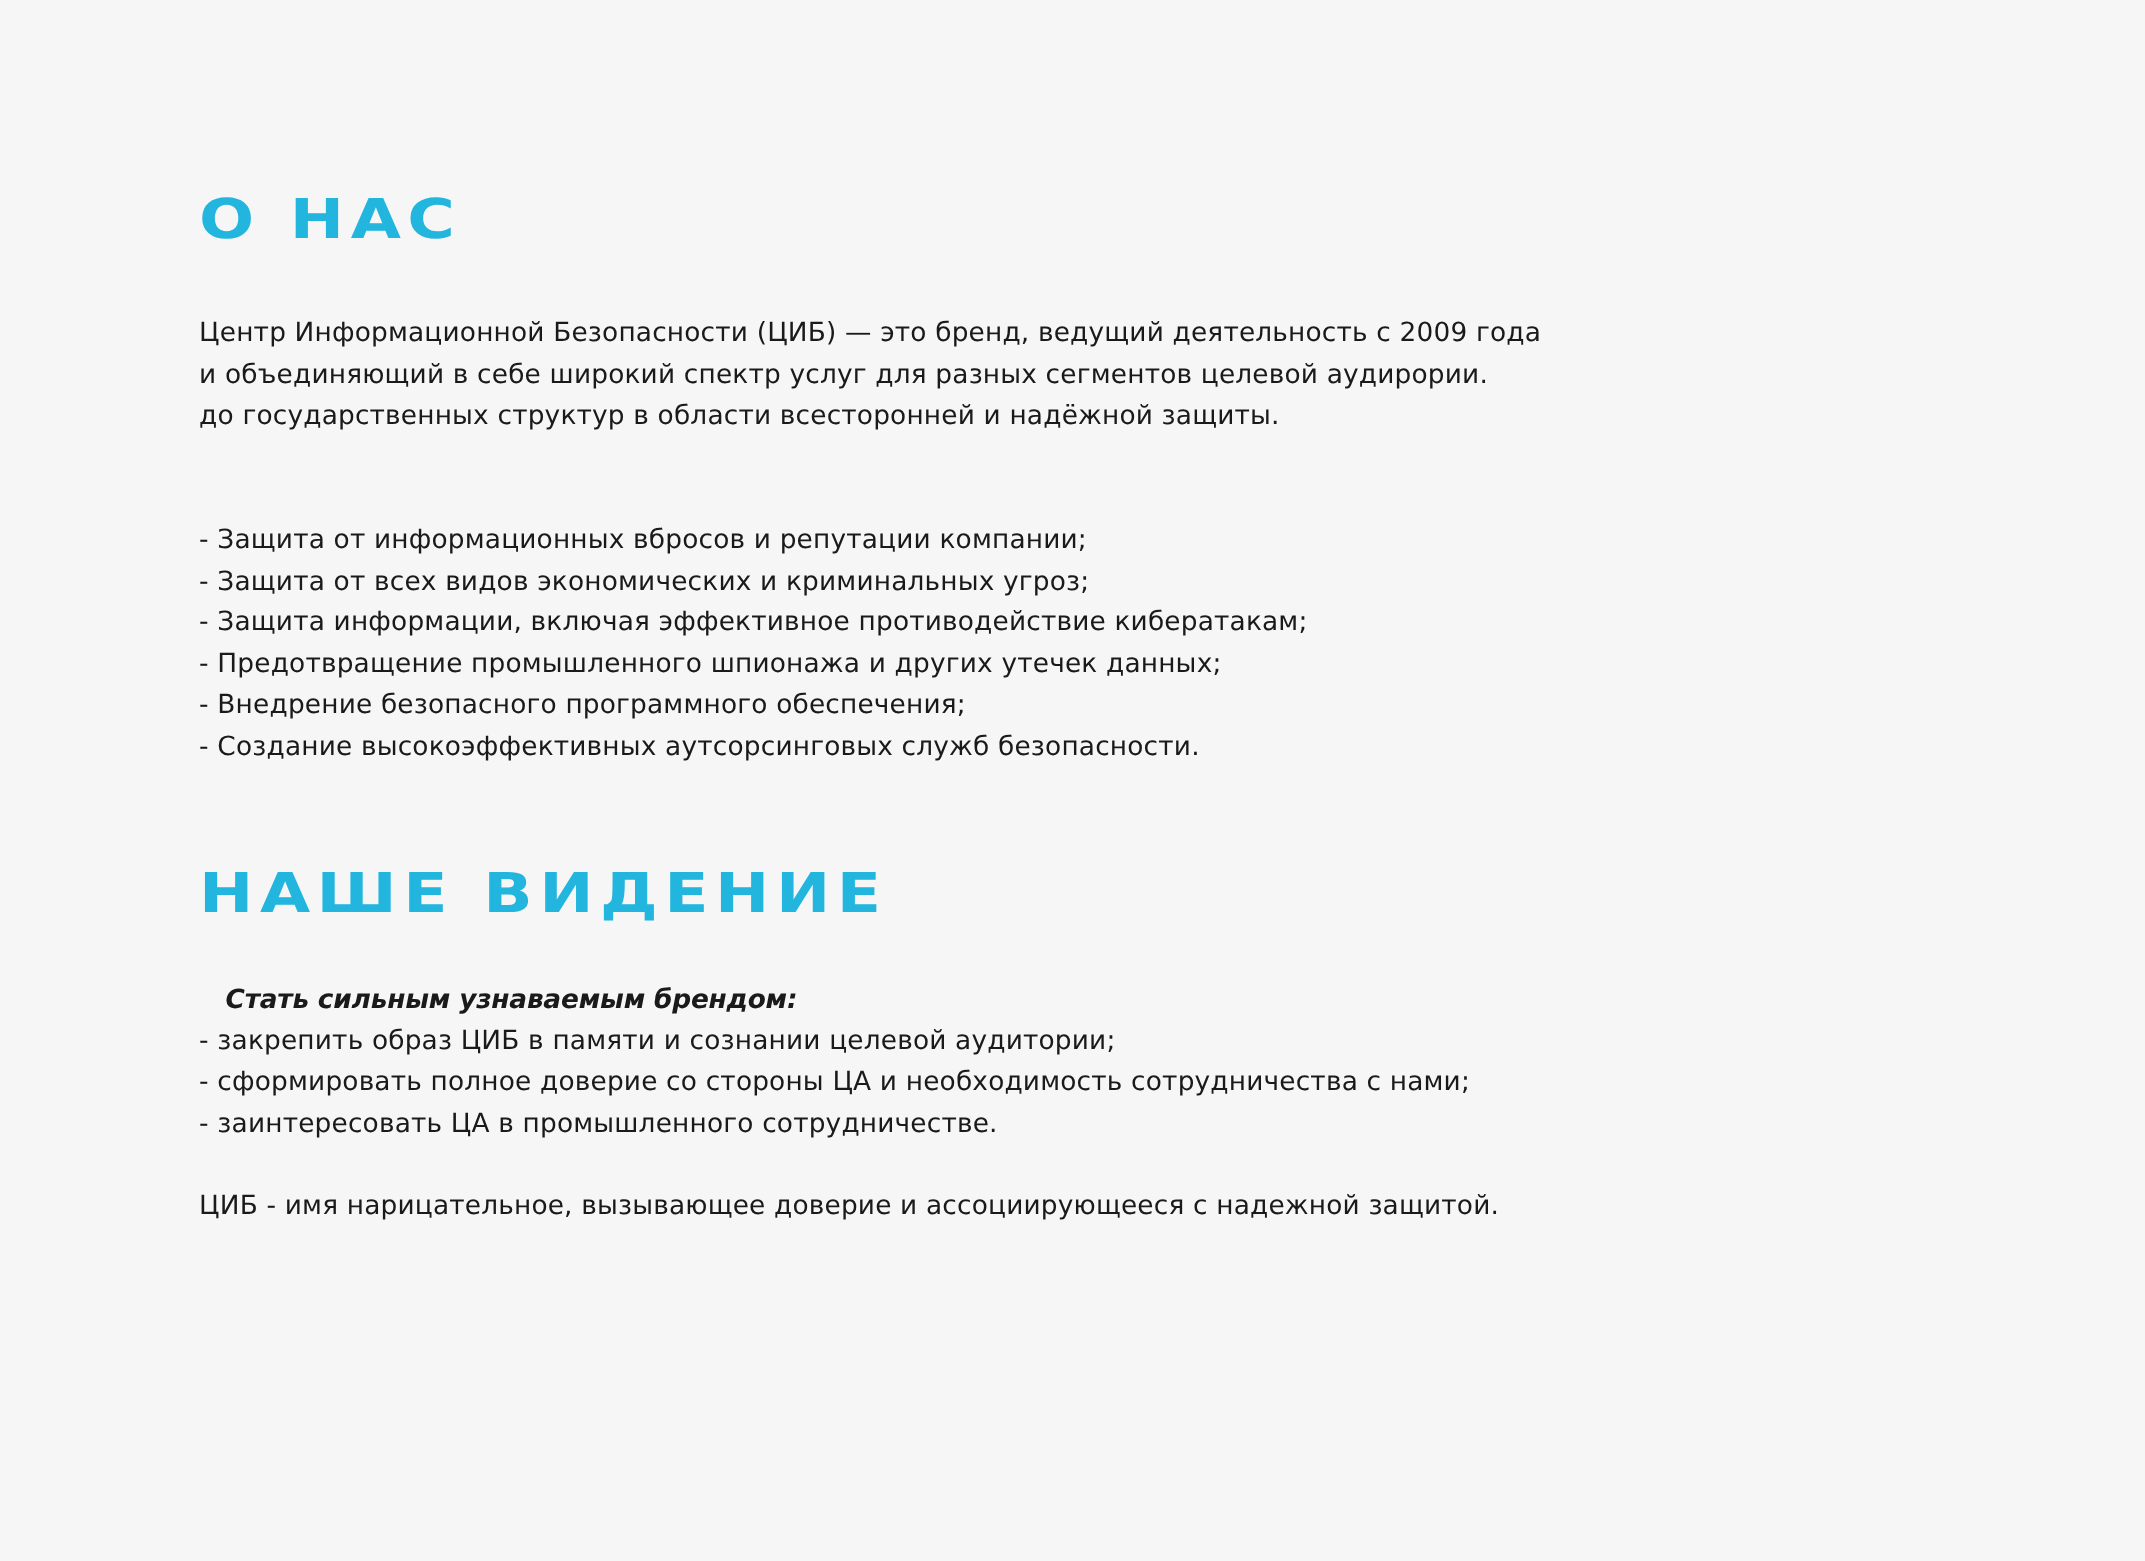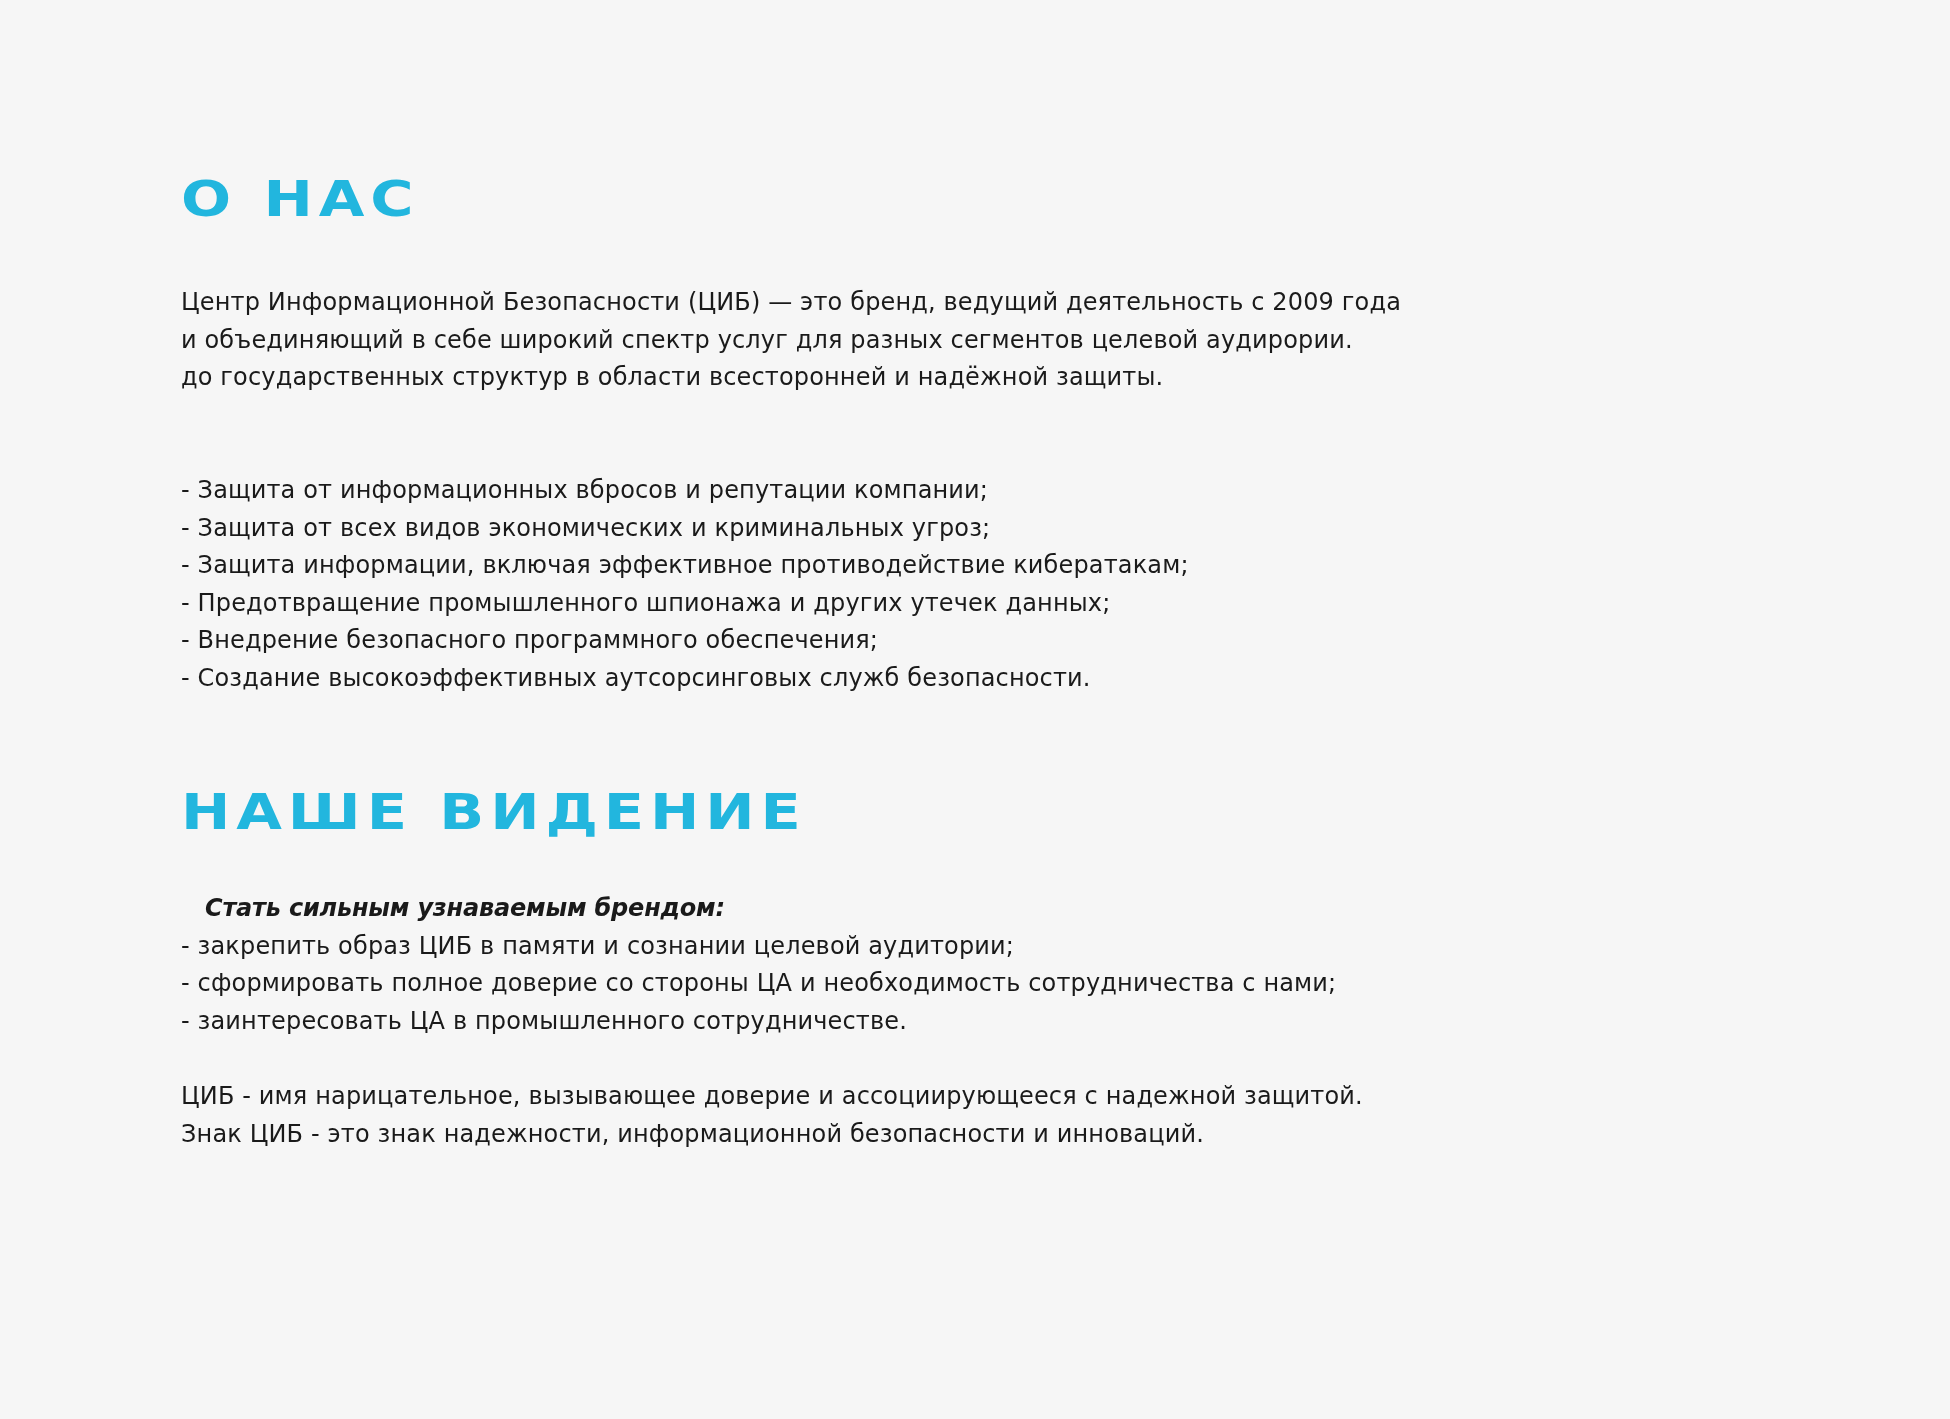--- a/index.html
+++ b/index.html
@@ -44,21 +44,21 @@
       margin: 0;
       font-size: 24px;
       line-height: 37.5px;
       letter-spacing: 0.15px;
       white-space: nowrap;
       font-weight: normal;
     }
     .intro { top: 284px; }
     .services { top: 472px; }
     .vision-block { top: 890px; }
-    .closing { top: 1078px; }
+    .closing { top: 1078px; text-align: center; }
 
     .line { display: block; }
     .lead {
       display: block;
       font-weight: bold;
       font-style: italic;
       letter-spacing: -0.2px;
       margin-left: 24px;
     }
   </style>
@@ -88,16 +88,15 @@
 
   <div class="text-block vision-block">
     <span class="lead">Стать сильным узнаваемым брендом:</span>
     <span class="line">- закрепить образ ЦИБ в памяти и сознании целевой аудитории;</span>
     <span class="line">- сформировать полное доверие со стороны ЦА и необходимость сотрудничества с нами;</span>
     <span class="line">- заинтересовать ЦА в промышленного сотрудничестве.</span>
   </div>
 
   <p class="text-block closing">
     <span class="line">ЦИБ - имя нарицательное, вызывающее доверие и ассоциирующееся с надежной защитой.</span>
-    <span class="line">Знак ЦИБ - это знак надежности, информационной безопасности и инноваций.</span>
   </p>
 
 </main>
 
 </body></html>

